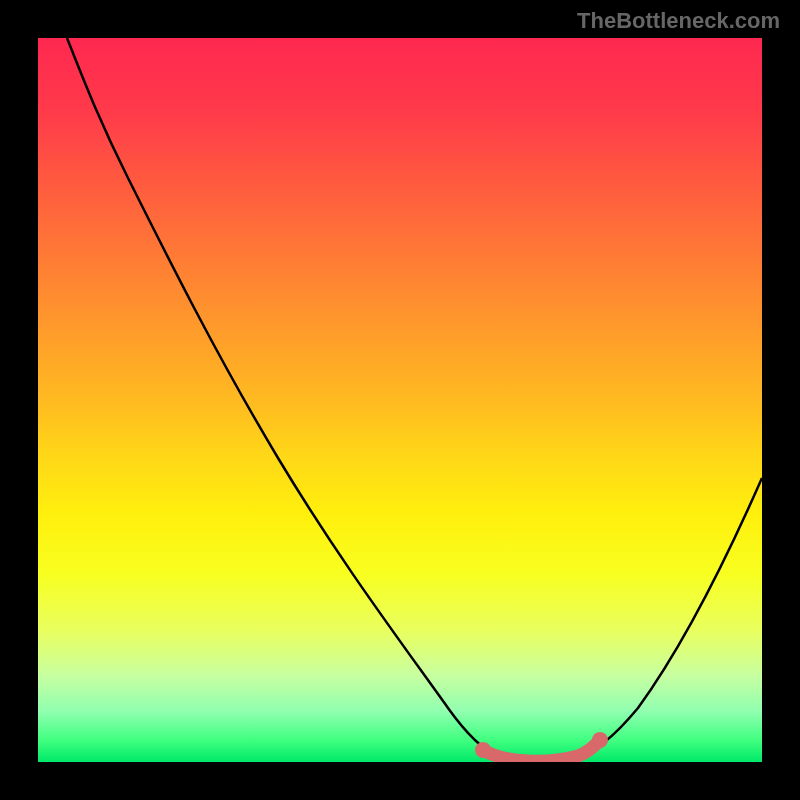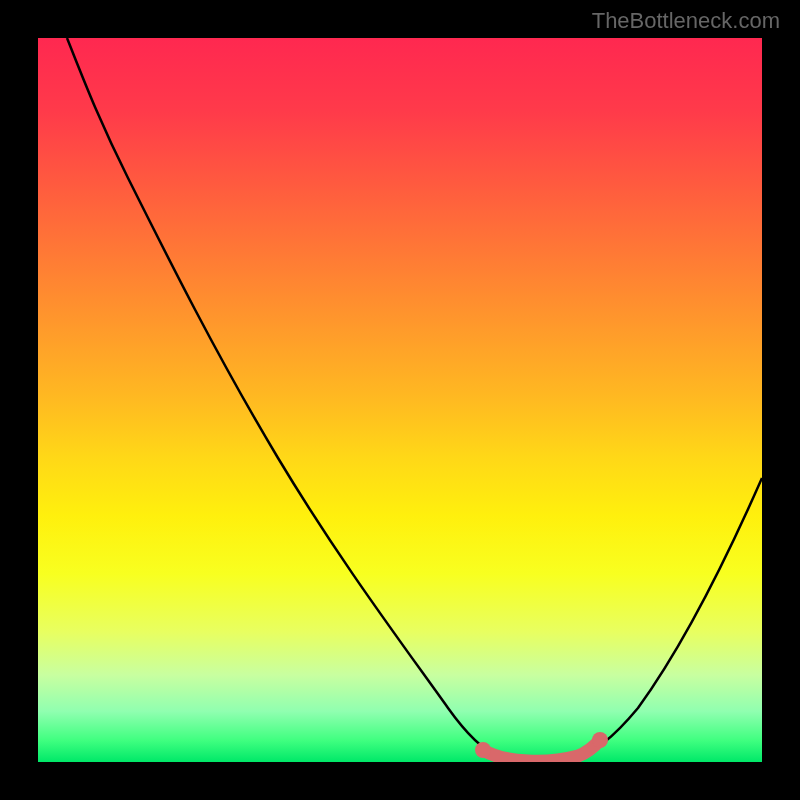--- a/index.html
+++ b/index.html
@@ -38,21 +38,21 @@
       #40ff80 97%,
       #00e868 100%
     );
   }
   .watermark {
     position: absolute;
     top: 8px;
     right: 20px;
     color: #666;
     font-size: 22px;
-    font-weight: normal;
+    font-weight: bold;
     z-index: 10;
   }
   svg.curve {
     position: absolute;
     left: 0;
     top: 0;
     width: 724px;
     height: 724px;
   }
 </style>

